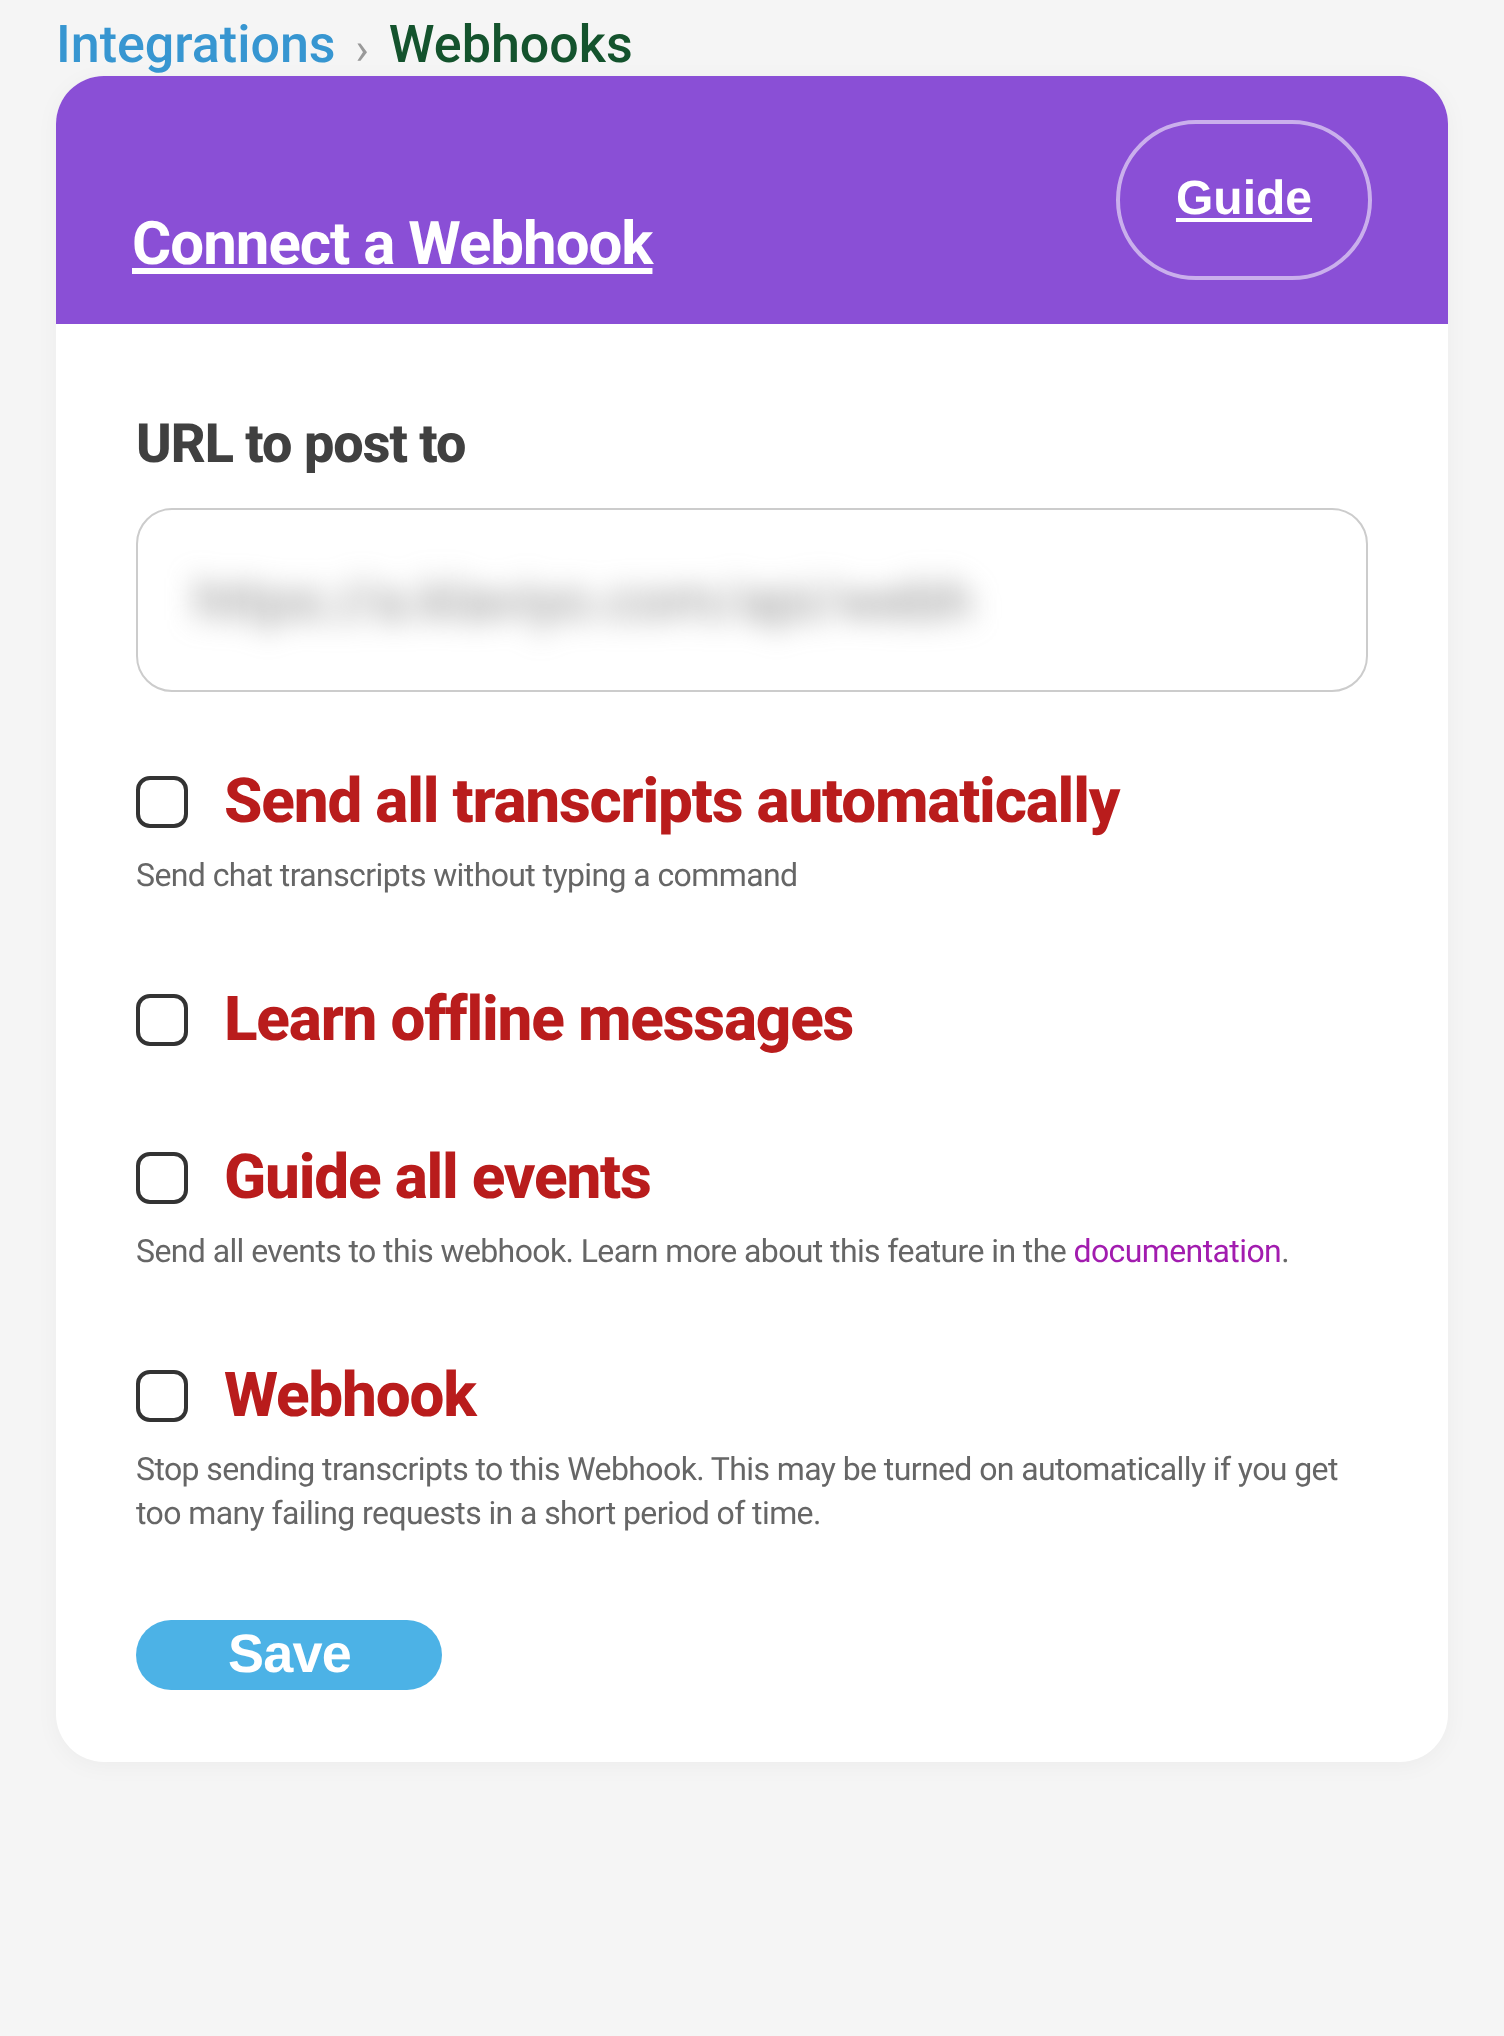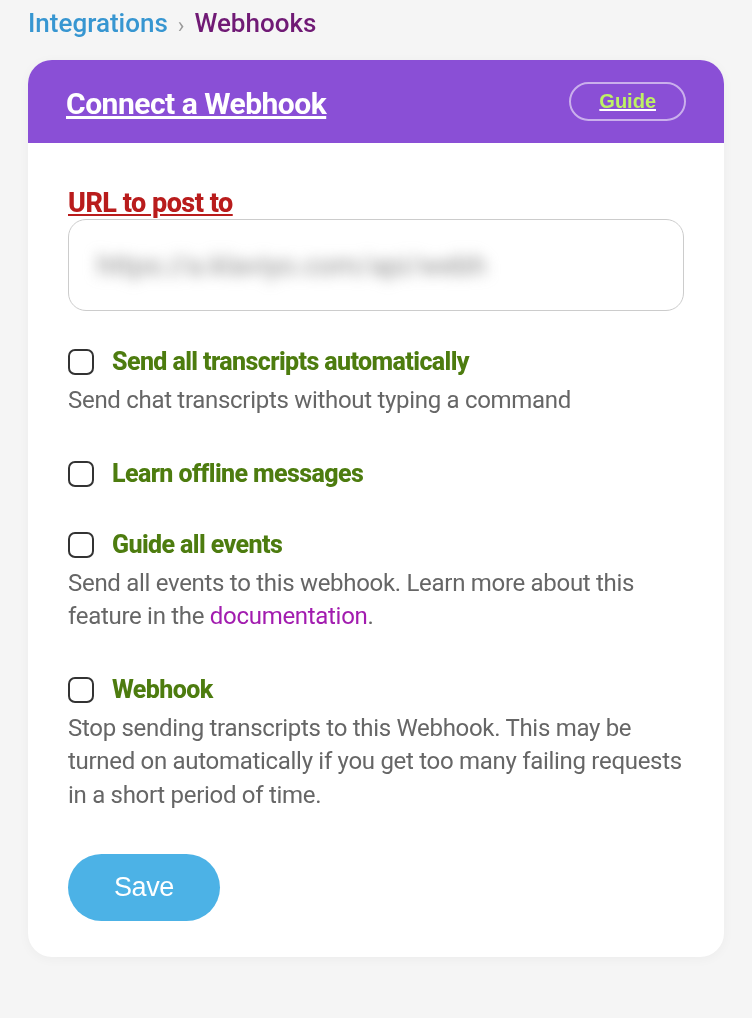--- a/index.html
+++ b/index.html
@@ -8,36 +8,35 @@
       box-sizing: border-box;
     }
     body {
       font-family: -apple-system, BlinkMacSystemFont, "Segoe UI", Roboto, Helvetica, Arial, sans-serif;
       background: #f5f5f5;
       width: 752px;
       padding: 8px 28px 28px 28px;
     }
     .breadcrumb {
       font-size: 26px;
-      margin-bottom: 22px;
       display: flex;
       align-items: flex-end;
       gap: 10px;
     }
     .breadcrumb a {
       color: #3796d1;
       text-decoration: none;
       font-weight: 500;
     }
     .breadcrumb .sep {
       color: #999;
       font-size: 22px;
     }
     .breadcrumb .current {
-      color: #701a75;
+      color: #14532d;
       font-weight: 500;
     }
     .card {
       background: #fff;
       border-radius: 24px;
       overflow: hidden;
       box-shadow: 0 2px 12px rgba(0,0,0,0.04);
     }
     .card-header {
       background: #8a4fd6;
@@ -49,36 +48,36 @@
       text-decoration: underline;
     }
     .card-header h1 {
       font-size: 30px;
       font-weight: 700;
       letter-spacing: -0.5px;
     }
     .guide-btn {
       background: transparent;
       border: 2.5px solid rgba(255,255,255,0.55);
-      color: #bef264;
-      font-size: 20px;
+      color: #ffffff;
+      font-size: 24px;
       font-weight: 600;
-      padding: 6px 28px;
+      padding: 24px 28px;
       border-radius: 999px;
       cursor: pointer;
     }
     .card-body {
       padding: 44px 40px 36px 40px;
     }
     .field-label {
       font-size: 27px;
       font-weight: 800;
       letter-spacing: -0.5px;
-      color: #b91c1c;
-      text-decoration: underline;
+      color: #404040;
+      margin-bottom: 16px;
     }
     .blur-text {
       filter: blur(7px);
       color: #888;
       font-size: 28px;
       pointer-events: none;
     }
     .input-wrap {
       position: relative;
       width: 100%;
@@ -113,42 +112,42 @@
       height: 26px;
       border: 2.5px solid #333;
       border-radius: 7px;
       cursor: pointer;
       flex-shrink: 0;
       background: #fff;
       appearance: none;
       -webkit-appearance: none;
     }
     .option-title {
-      font-size: 25px;
+      font-size: 31px;
       font-weight: 800;
       letter-spacing: -0.6px;
-      color: #4d7c0f;
+      color: #b91c1c;
     }
     .option-desc {
-      font-size: 24px;
+      font-size: 16px;
       color: #666;
       line-height: 1.38;
       letter-spacing: -0.3px;
     }
     .option-desc a {
       color: #a21caf;
       text-decoration: none;
     }
     .save-btn {
       background: #4cb2e6;
       color: #fff;
       font-size: 27px;
-      font-weight: 400;
+      font-weight: 700;
       border: none;
-      padding: 18px 46px;
+      padding: 2px 46px;
       border-radius: 999px;
       cursor: pointer;
       letter-spacing: -0.4px;
     }
   </style>
 </head>
 <body>
 
 <div class="breadcrumb">
   <a href="#">Integrations</a>

